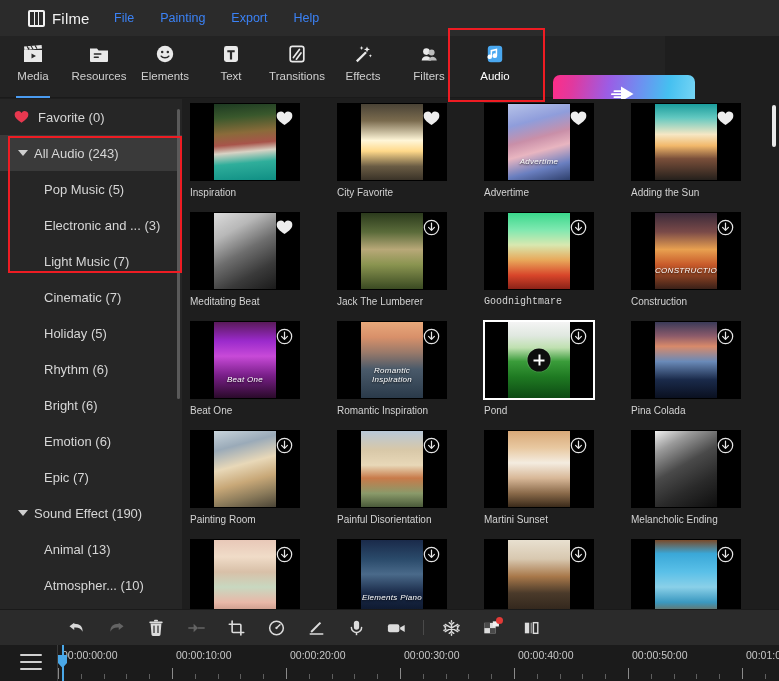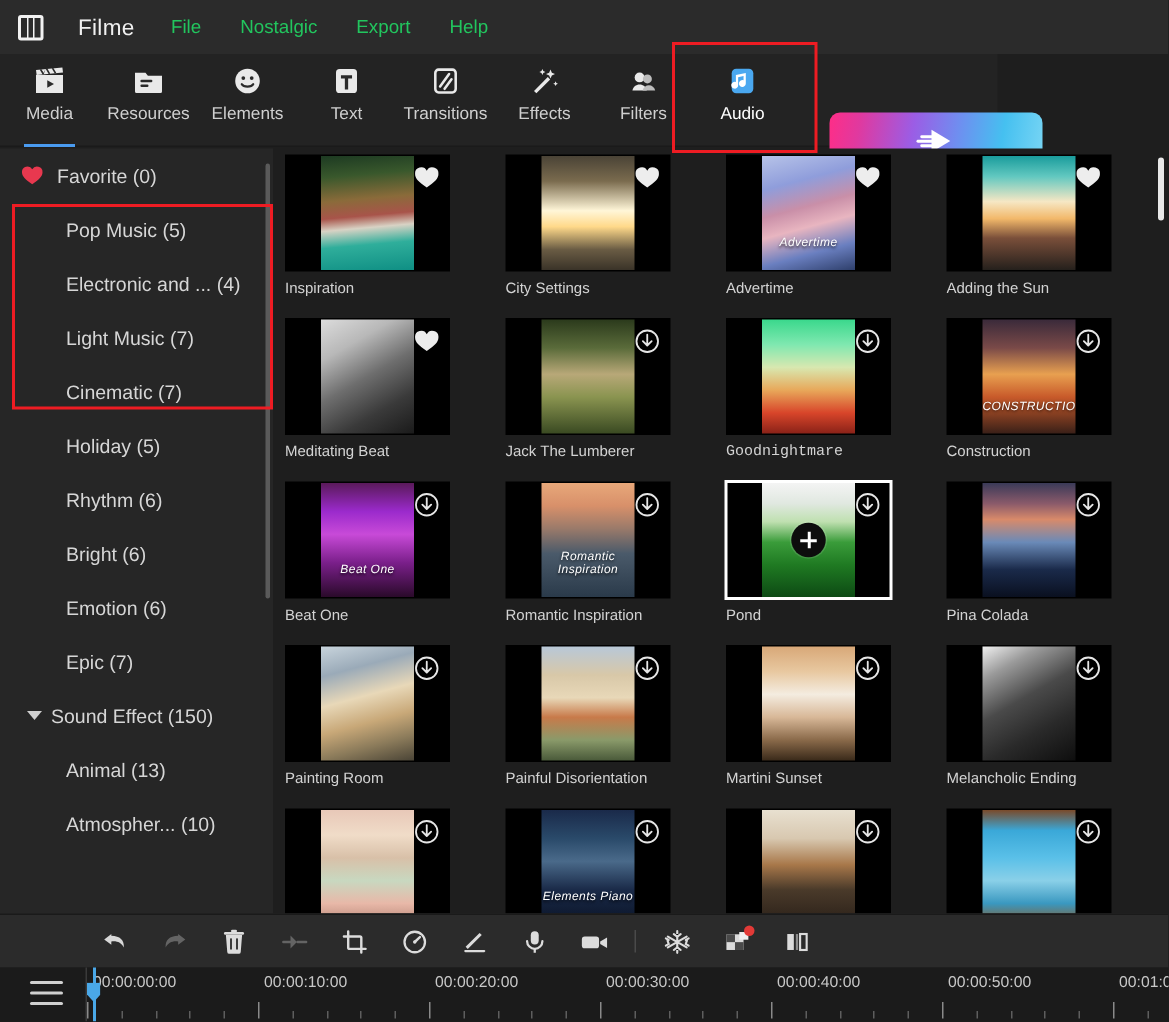--- a/index.html
+++ b/index.html
@@ -10,40 +10,40 @@
     color:#d8d8d8;
     -webkit-font-smoothing:antialiased;
   }
   #app { position:relative; width:779px; height:681px; }
 
   
   .menubar {
     position:absolute; left:0; top:0; width:779px; height:36px;
     background:#2b2b2b; display:flex; align-items:center;
   }
-  .brand { display:flex; align-items:center; gap:23px; padding-left:12px; width:100px; }
+  .brand { display:flex; align-items:center; gap:7px; padding-left:28px; width:100px; }
   .brand-mark {
     width:17px; height:17px; background:#f2f2f2; border-radius:2px;
     position:relative; overflow:hidden; flex:none;
   }
   .brand-mark:before {
     content:""; position:absolute; left:2px; top:2px; width:4px; height:13px;
     background:#2b2b2b;
     box-shadow: 0 0 0 0 #2b2b2b;
   }
   .brand-mark:after {
     content:""; position:absolute; right:2px; top:2px; width:4px; height:13px;
     background:#2b2b2b;
   }
   .brand-inner {
     position:absolute; left:7px; top:2px; width:3px; height:13px; background:#2b2b2b;
   }
   .brand-name { font-size:15px; color:#f0f0f0; letter-spacing:.2px; }
   .menu-items { display:flex; align-items:center; gap:26px; margin-left:14px; }
-  .menu-item { font-size:12.5px; color:#22c55e; cursor:default; }
+  .menu-item { font-size:12.5px; color:#3b82f6; cursor:default; }
 
   
   .toolbar {
     position:absolute; left:0; top:36px; width:665px; height:62px;
     background:#232323; border-bottom:1px solid #1a1a1a;
   }
   .tabs { position:absolute; left:0; top:0; height:62px; display:flex; align-items:flex-start; }
   .tab {
     width:66px; height:58px; display:flex; flex-direction:column;
     align-items:center; justify-content:flex-start; padding-top:6px; gap:4px;
@@ -198,21 +198,21 @@
 
   <div class="menubar">
     <div class="brand">
       <span class="brand-mark">
           <i class="brand-inner"></i>
         </span>
       <span class="brand-name">Filme</span>
     </div>
     <div class="menu-items">
       <span class="menu-item">File</span>
-      <span class="menu-item">Nostalgic</span>
+      <span class="menu-item">Painting</span>
       <span class="menu-item">Export</span>
       <span class="menu-item">Help</span>
     </div>
   </div>
 
   <div class="toolbar">
     <div class="tabs">
 
       <div class="tab">
         <span class="ic">
@@ -324,25 +324,29 @@
   <div class="sidebar">
     <div id="sidebar-list">
         <div class="side-row lvl0">
           <span class="heart-ic">
             <svg width="15" height="14" viewBox="0 0 16 14">
               <path d="M8 13.2C3.1 9.8.7 7.6.7 4.7A3.9 3.9 0 0 1 8 2.6 3.9 3.9 0 0 1 15.3 4.7c0 2.9-2.4 5.1-7.3 8.5z" fill="#e8384f"></path>
             </svg>
           </span>
           <span>Favorite (0)</span>
         </div>
+        <div class="side-row lvl0 has-caret selected">
+          <span class="caret"></span>
+          <span>All Audio (243)</span>
+        </div>
         <div class="side-row lvl1">
           <span>Pop Music (5)</span>
         </div>
         <div class="side-row lvl1">
-          <span>Electronic and ... (4)</span>
+          <span>Electronic and ... (3)</span>
         </div>
         <div class="side-row lvl1">
           <span>Light Music (7)</span>
         </div>
         <div class="side-row lvl1">
           <span>Cinematic (7)</span>
         </div>
         <div class="side-row lvl1">
           <span>Holiday (5)</span>
         </div>
@@ -353,21 +357,21 @@
           <span>Bright (6)</span>
         </div>
         <div class="side-row lvl1">
           <span>Emotion (6)</span>
         </div>
         <div class="side-row lvl1">
           <span>Epic (7)</span>
         </div>
         <div class="side-row lvl0 has-caret">
           <span class="caret"></span>
-          <span>Sound Effect (150)</span>
+          <span>Sound Effect (190)</span>
         </div>
         <div class="side-row lvl1">
           <span>Animal (13)</span>
         </div>
         <div class="side-row lvl1">
           <span>Atmospher... (10)</span>
         </div>
       </div>
     <div class="side-scroll"></div>
   </div>
@@ -387,21 +391,21 @@
         </div>
         <div class="card" style="left: 147px; top: 0px;">
           <div class="thumbwrap">
             <div class="thumb" style="background: linear-gradient(rgb(74, 67, 54) 0%, rgb(122, 107, 78) 22%, rgb(255, 246, 216) 48%, rgb(255, 217, 138) 62%, rgb(106, 92, 68) 82%, rgb(58, 51, 40) 100%);"></div>
             <div class="badge">
               <svg width="17" height="15" viewBox="0 0 18 16">
                 <path d="M9 15C3.4 11.2.7 8.7.7 5.4A4.4 4.4 0 0 1 9 3 4.4 4.4 0 0 1 17.3 5.4C17.3 8.7 14.6 11.2 9 15z" fill="#ededed"></path>
               </svg>
             </div>
           </div>
-          <div class="name">City Settings</div>
+          <div class="name">City Favorite</div>
         </div>
         <div class="card" style="left: 294px; top: 0px;">
           <div class="thumbwrap">
             <div class="thumb" style="background: linear-gradient(165deg, rgb(183, 195, 232) 0%, rgb(143, 157, 219) 25%, rgb(201, 143, 168) 45%, rgb(232, 181, 192) 60%, rgb(106, 127, 192) 80%, rgb(46, 63, 107) 100%);">
               <div class="thumb-lbl">Advertime</div>
             </div>
             <div class="badge">
               <svg width="17" height="15" viewBox="0 0 18 16">
                 <path d="M9 15C3.4 11.2.7 8.7.7 5.4A4.4 4.4 0 0 1 9 3 4.4 4.4 0 0 1 17.3 5.4C17.3 8.7 14.6 11.2 9 15z" fill="#ededed"></path>
               </svg>

